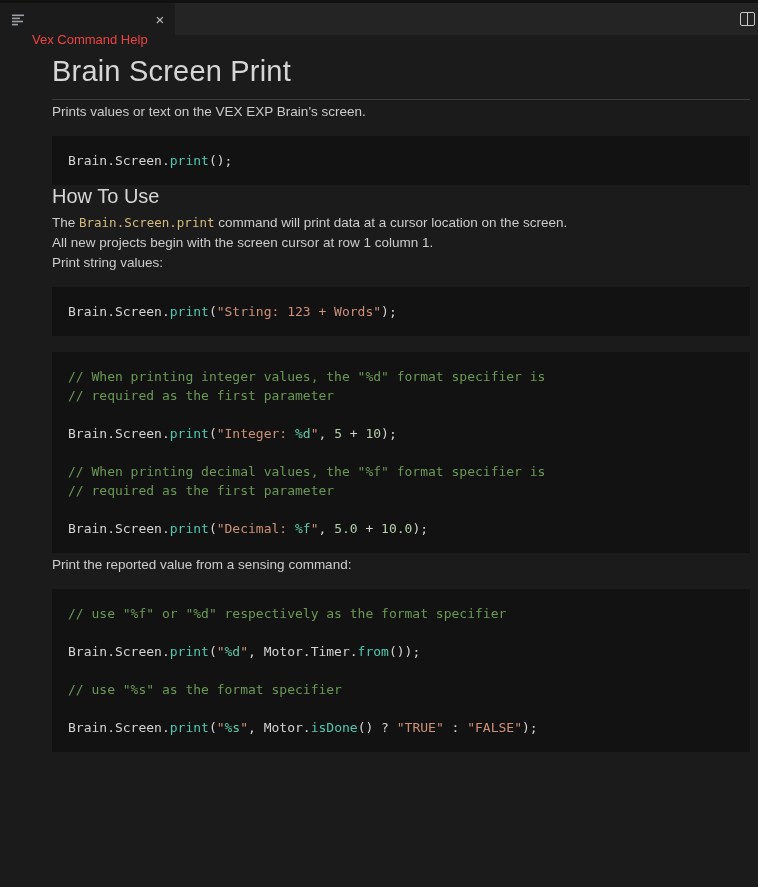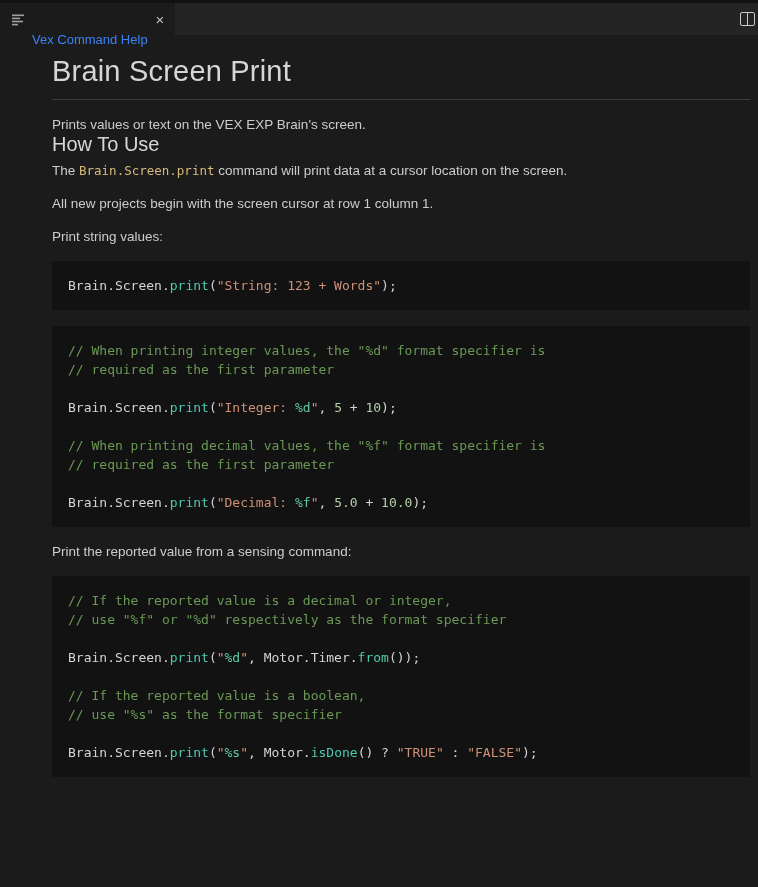--- a/index.html
+++ b/index.html
@@ -23,21 +23,21 @@
     background: var(--page_bg, #1b1b1b);
     display: flex;
     align-items: center;
     gap: 7px;
     padding: 0 10px 0 12px;
     cursor: pointer;
   }
   .tab-icon { display: flex; align-items: center; }
   .tab-label {
     font-size: 13px;
-    color: #3b82f6;
+    color: #ef4444;
     white-space: nowrap;
     flex: 1;
     margin-top: 40px;
   }
   .tab-close {
     color: #c0c0c0;
     font-size: 15px;
     line-height: 15px;
     width: 18px; height: 18px;
     display: flex; align-items: center; justify-content: center;
@@ -80,21 +80,21 @@
     border: none;
     border-top: 1px solid var(--rule, #3d3d3d);
     margin: 11px 0 0 0;
   }
   h2 {
     font-size: 20px;
     font-weight: 400;
     color: var(--heading, #d6d6d6);
   }
   p {
-    margin-top: 17px;
+    margin-top: 4px;
     font-size: 13.5px;
     line-height: 16px;
     color: var(--text, #cccccc);
   }
   p.after-h2 { margin-top: 7px; }
   .inline-code {
     font-family: "DejaVu Sans Mono", monospace;
     font-size: 12.5px;
     color: var(--inline_code, #d7ba7d);
     text-align: center;
@@ -135,20 +135,23 @@
     <span class="split-icon"></span>
   </div>
 </div>
 
 <div class="content">
   <h1>Brain Screen Print</h1>
   <hr class="rule">
 
   <p>Prints values or text on the VEX EXP Brain's screen.</p>
 
+  <div class="code-block">
+      <div class="code-line"><span class="tok-plain">Brain.Screen.</span><span class="tok-method">print</span><span class="tok-plain">();</span></div>
+    </div>
 
   <h2>How To Use</h2>
 
   <p class="after-h2"><span>The </span><span class="inline-code">Brain.Screen.print</span><span> command will print data at a cursor location on the screen.</span></p>
 
   <p>All new projects begin with the screen cursor at row 1 column 1.</p>
 
   <p>Print string values:</p>
 
   <div class="code-block">
@@ -164,23 +167,21 @@
       <div class="code-line">&nbsp;</div>
       <div class="code-line"><span class="tok-comment">// When printing decimal values, the "%f" format specifier is</span></div>
       <div class="code-line"><span class="tok-comment">// required as the first parameter</span></div>
       <div class="code-line">&nbsp;</div>
       <div class="code-line"><span class="tok-plain">Brain.Screen.</span><span class="tok-method">print</span><span class="tok-plain">(</span><span class="tok-string">"Decimal: </span><span class="tok-fmt">%f</span><span class="tok-string">"</span><span class="tok-plain">, </span><span class="tok-number">5.0</span><span class="tok-plain"> + </span><span class="tok-number">10.0</span><span class="tok-plain">);</span></div>
     </div>
 
   <p>Print the reported value from a sensing command:</p>
 
   <div class="code-block">
-      <div class="code-line"><span class="tok-comment">// If the reported value is a decimal or integer,</span></div>
       <div class="code-line"><span class="tok-comment">// use "%f" or "%d" respectively as the format specifier</span></div>
       <div class="code-line">&nbsp;</div>
       <div class="code-line"><span class="tok-plain">Brain.Screen.</span><span class="tok-method">print</span><span class="tok-plain">(</span><span class="tok-string">"</span><span class="tok-fmt">%d</span><span class="tok-string">"</span><span class="tok-plain">, Motor.Timer.</span><span class="tok-method">from</span><span class="tok-plain">());</span></div>
       <div class="code-line">&nbsp;</div>
-      <div class="code-line"><span class="tok-comment">// If the reported value is a boolean,</span></div>
       <div class="code-line"><span class="tok-comment">// use "%s" as the format specifier</span></div>
       <div class="code-line">&nbsp;</div>
       <div class="code-line"><span class="tok-plain">Brain.Screen.</span><span class="tok-method">print</span><span class="tok-plain">(</span><span class="tok-string">"</span><span class="tok-fmt">%s</span><span class="tok-string">"</span><span class="tok-plain">, Motor.</span><span class="tok-method">isDone</span><span class="tok-plain">() ? </span><span class="tok-string">"TRUE"</span><span class="tok-plain"> : </span><span class="tok-string">"FALSE"</span><span class="tok-plain">);</span></div>
     </div>
 </div>
 
 </body></html>

